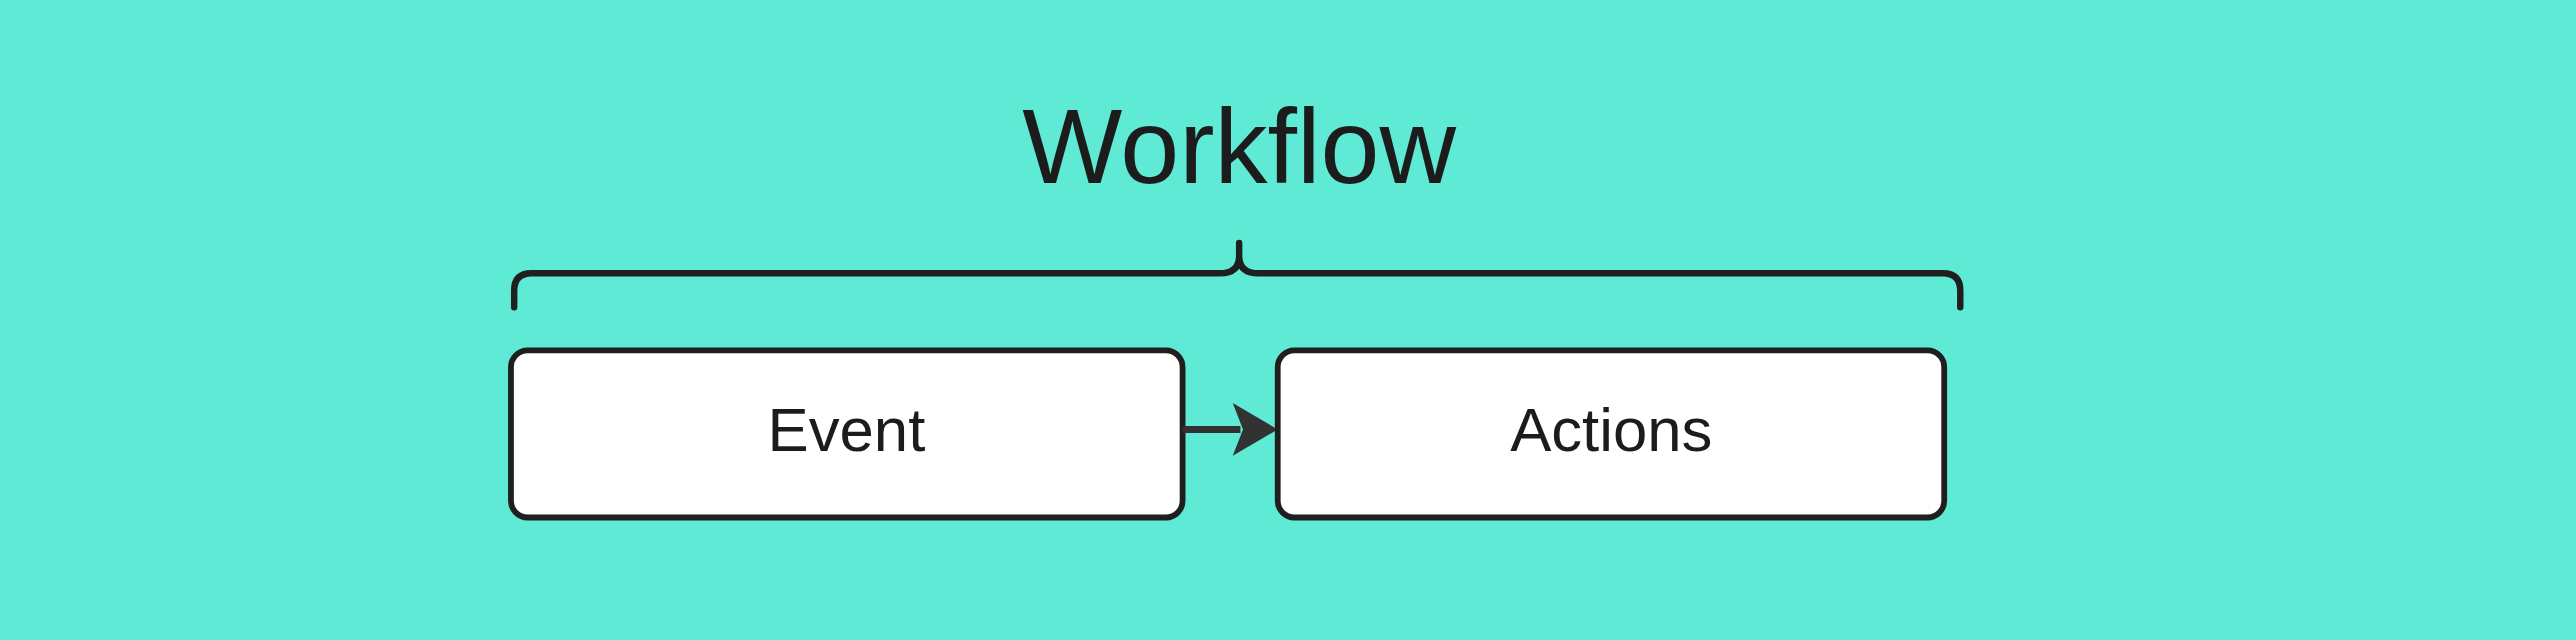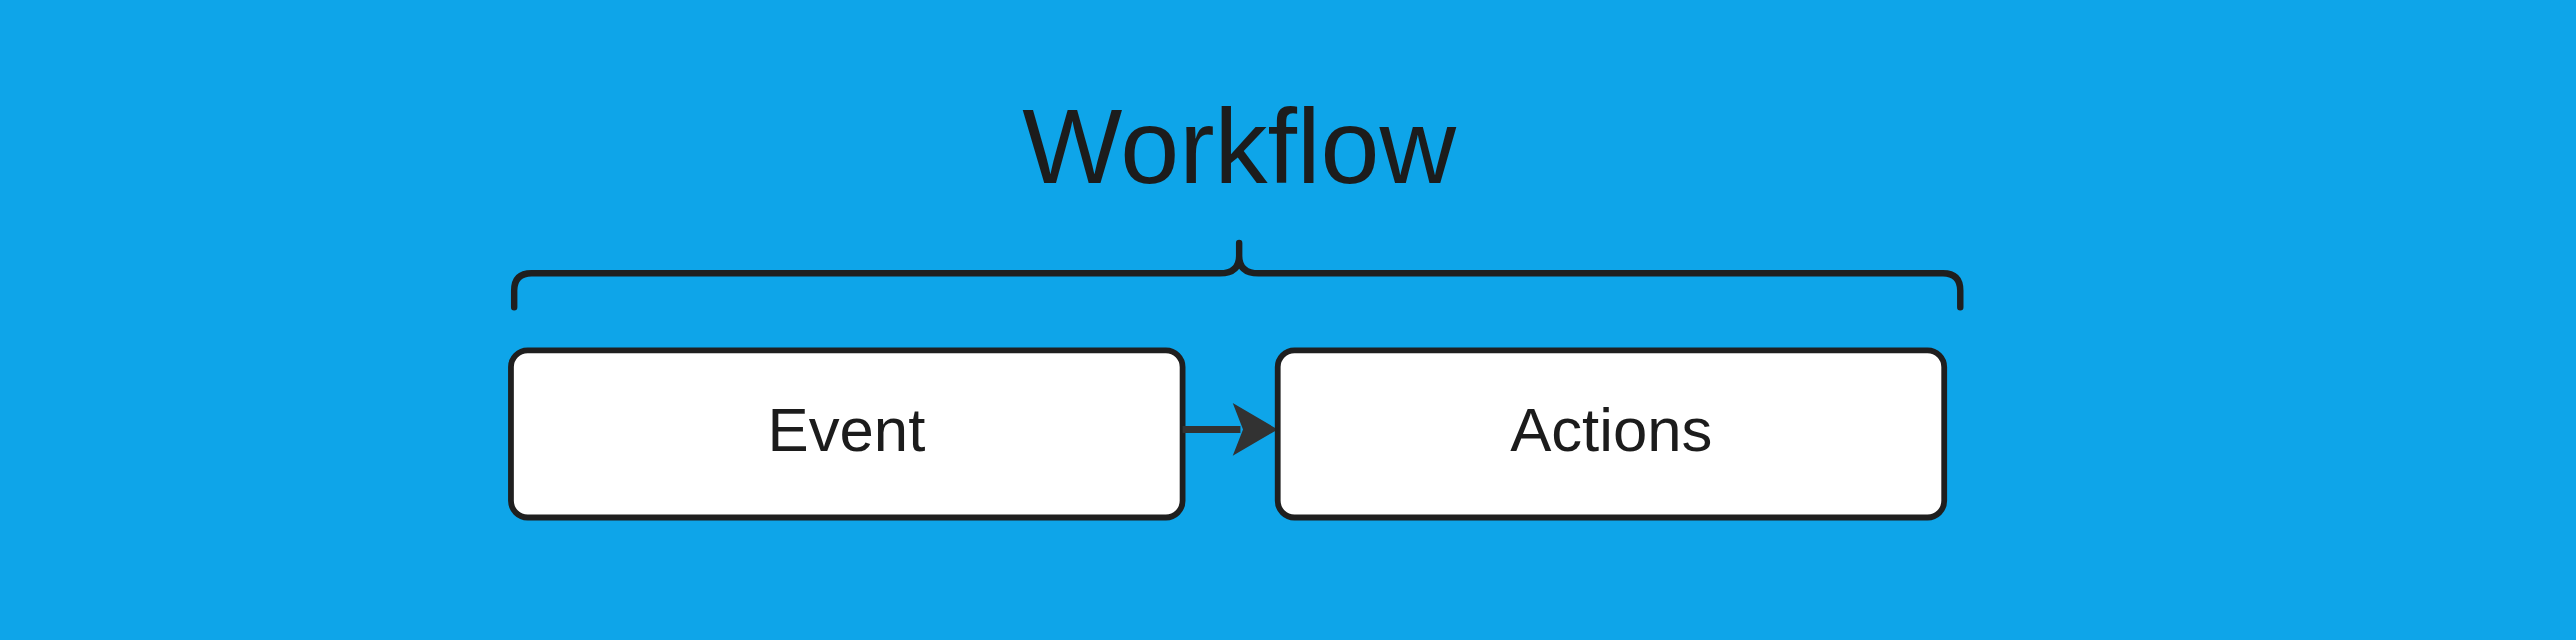--- a/index.html
+++ b/index.html
@@ -10,21 +10,21 @@
   body {
     width: 2576px;
     height: 641px;
     font-family: "Liberation Sans", sans-serif;
     overflow: hidden;
   }
   #canvas {
     position: relative;
     width: 2576px;
     height: 641px;
-    background: #0ea5e9;
+    background: #5eead4;
   }
   #diagram-svg {
     position: absolute;
     top: 0;
     left: 0;
     width: 2576px;
     height: 641px;
     display: block;
   }
   .diagram-title {

